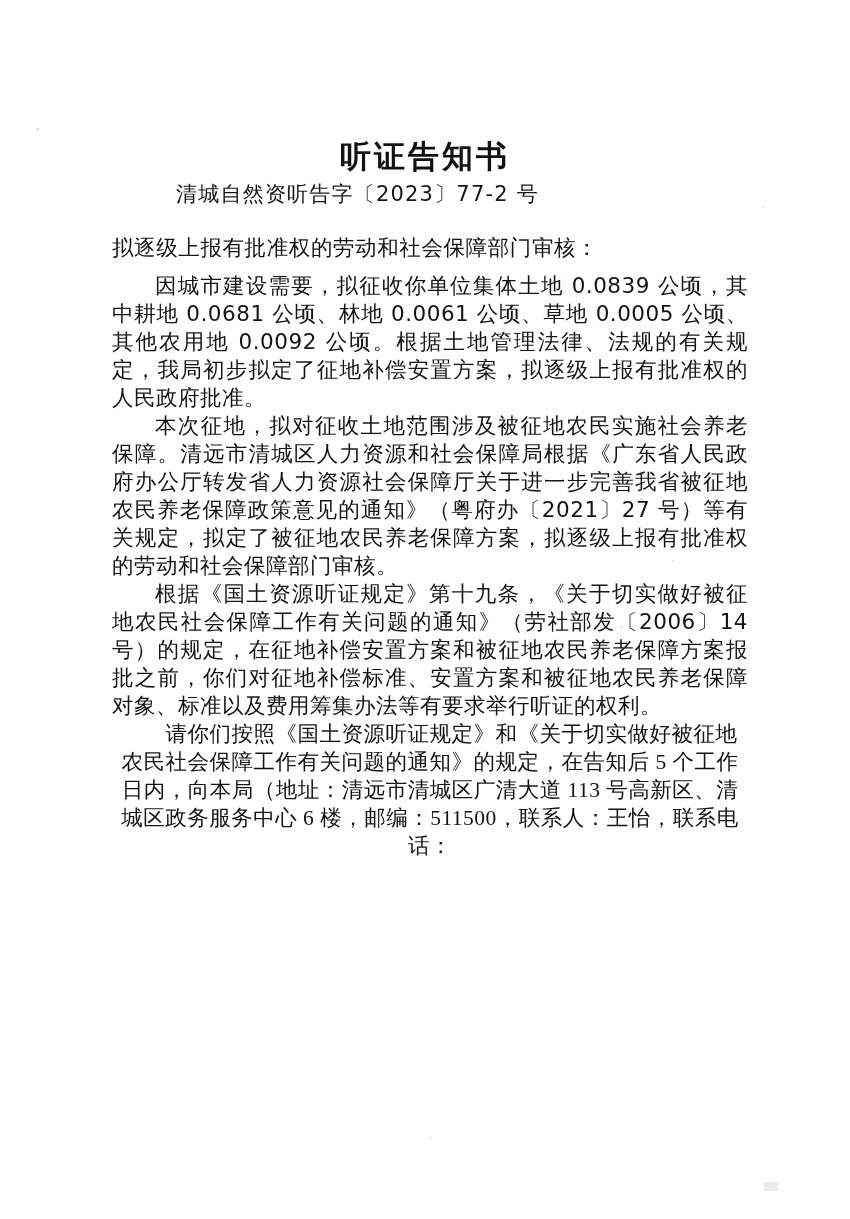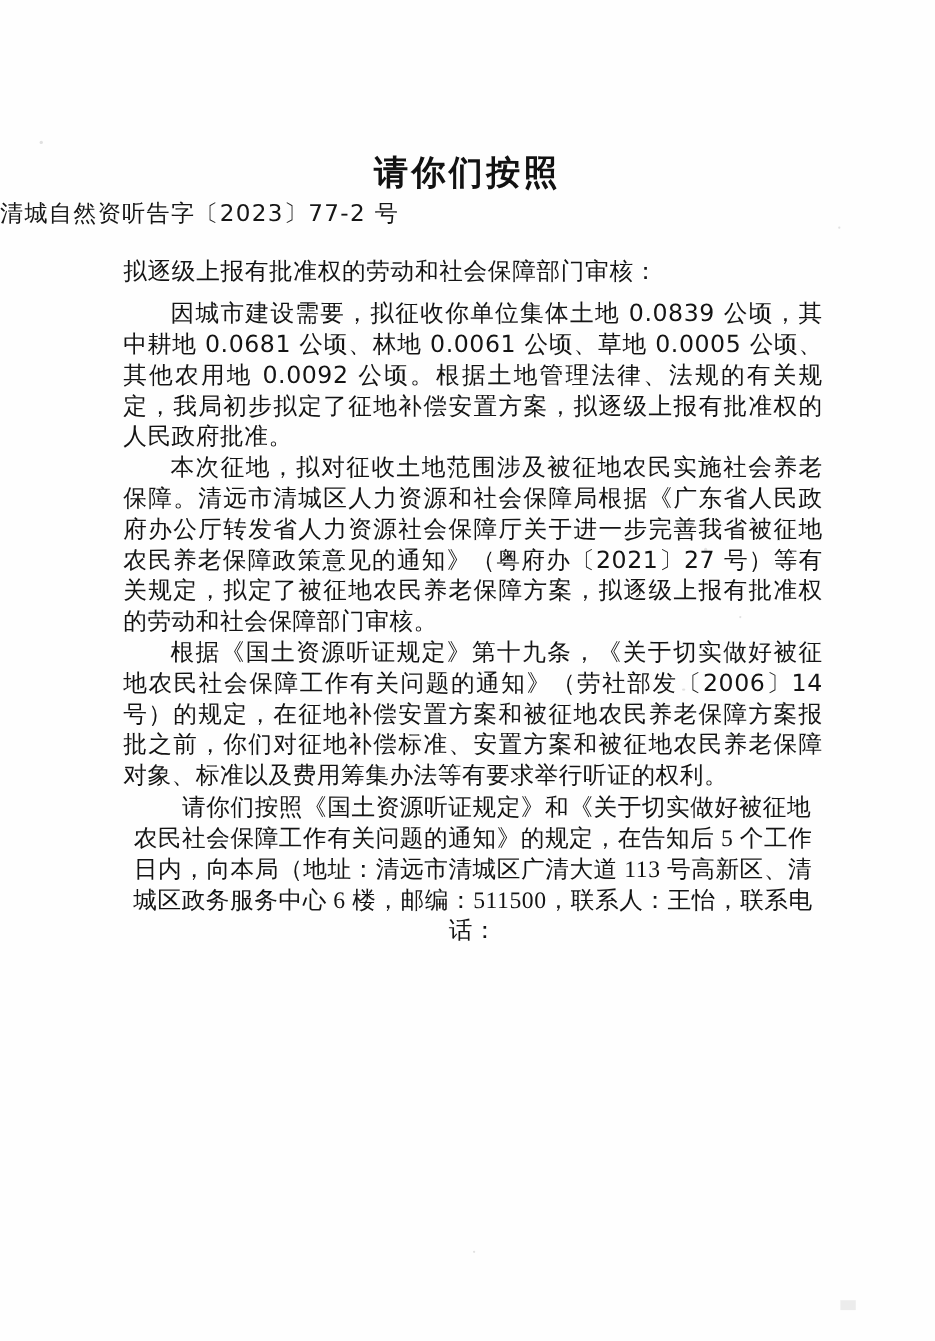--- a/index.html
+++ b/index.html
@@ -38,21 +38,21 @@
     color: #121212;
   }
 
   .doc-number {
     position: absolute;
     top: 180px;
     left: 0;
     width: 823px;
     padding-right: 108px;
     box-sizing: border-box;
-    text-align: left;
+    text-align: center;
     font-size: 21px;
     letter-spacing: 1.2px;
     color: #161616;
   }
 
   .body-block {
     position: absolute;
     top: 228px;
     left: 112px;
     width: 636px;
@@ -100,21 +100,21 @@
 
   <div class="speck" style="left:36px; top:128px; width:3px; height:3px;"></div>
   <div class="speck" style="left:762px; top:206px; width:2px; height:2px;"></div>
   <div class="speck" style="left:640px; top:498px; width:3px; height:4px;"></div>
   <div class="speck" style="left:672px; top:560px; width:2px; height:2px;"></div>
   <div class="speck" style="left:255px; top:596px; width:2px; height:2px;"></div>
   <div class="speck" style="left:620px; top:626px; width:3px; height:2px;"></div>
   <div class="speck" style="left:430px; top:1137px; width:2px; height:2px;"></div>
   <div class="corner-mark"></div>
 
-  <h1 class="doc-title">请你们按照</h1>
+  <h1 class="doc-title">听证告知书</h1>
 
   <div class="doc-number">清城自然资听告字〔2023〕77-2 号</div>
 
   <div class="body-block">
 
     <p class="recipient">拟逐级上报有批准权的劳动和社会保障部门审核：</p>
 
     <p class="para">因城市建设需要，拟征收你单位集体土地 0.0839 公顷，其中耕地 0.0681 公顷、林地 0.0061 公顷、草地 0.0005 公顷、其他农用地 0.0092 公顷。根据土地管理法律、法规的有关规定，我局初步拟定了征地补偿安置方案，拟逐级上报有批准权的人民政府批准。</p>
 
     <p class="para">本次征地，拟对征收土地范围涉及被征地农民实施社会养老保障。清远市清城区人力资源和社会保障局根据《广东省人民政府办公厅转发省人力资源社会保障厅关于进一步完善我省被征地农民养老保障政策意见的通知》（粤府办〔2021〕27 号）等有关规定，拟定了被征地农民养老保障方案，拟逐级上报有批准权的劳动和社会保障部门审核。</p>

